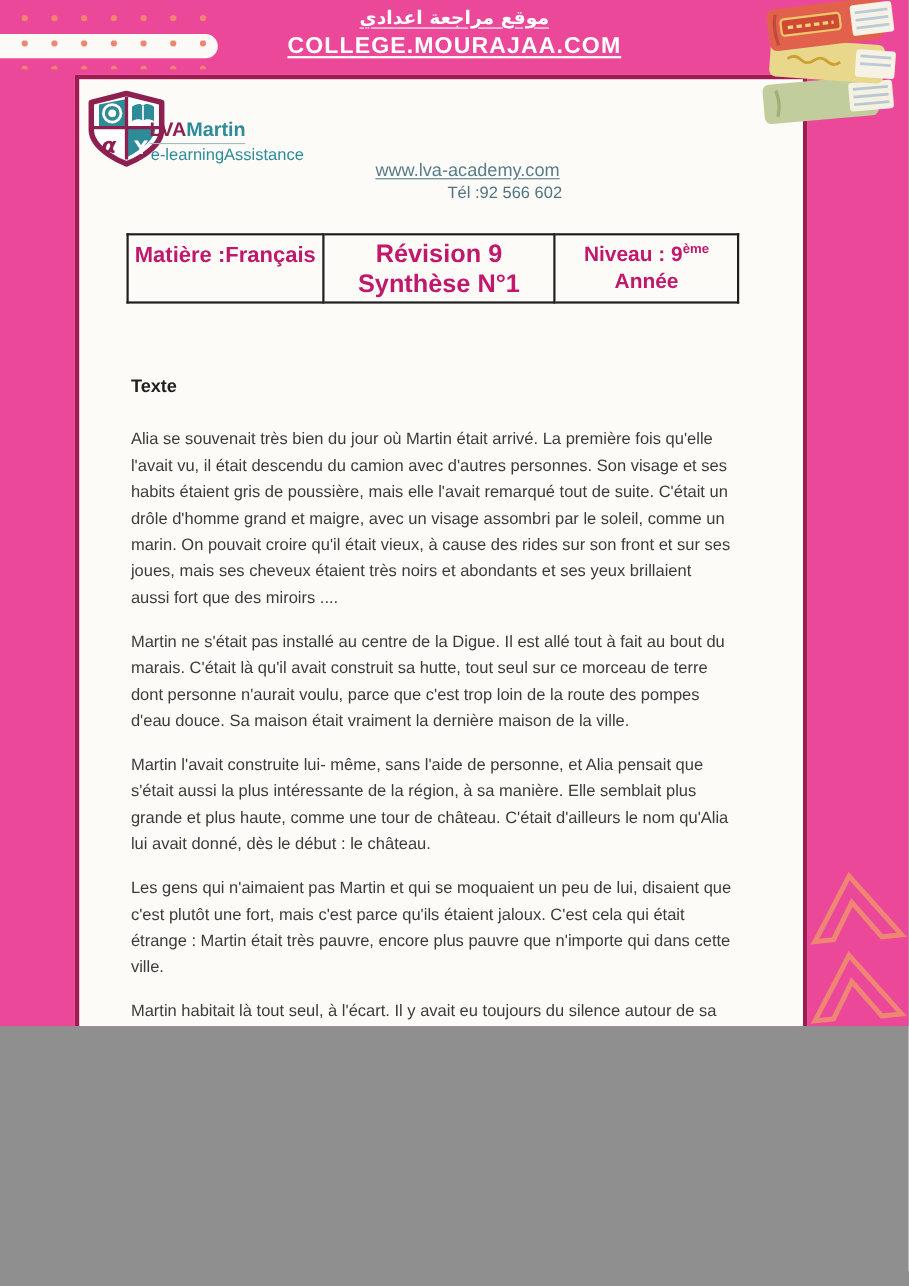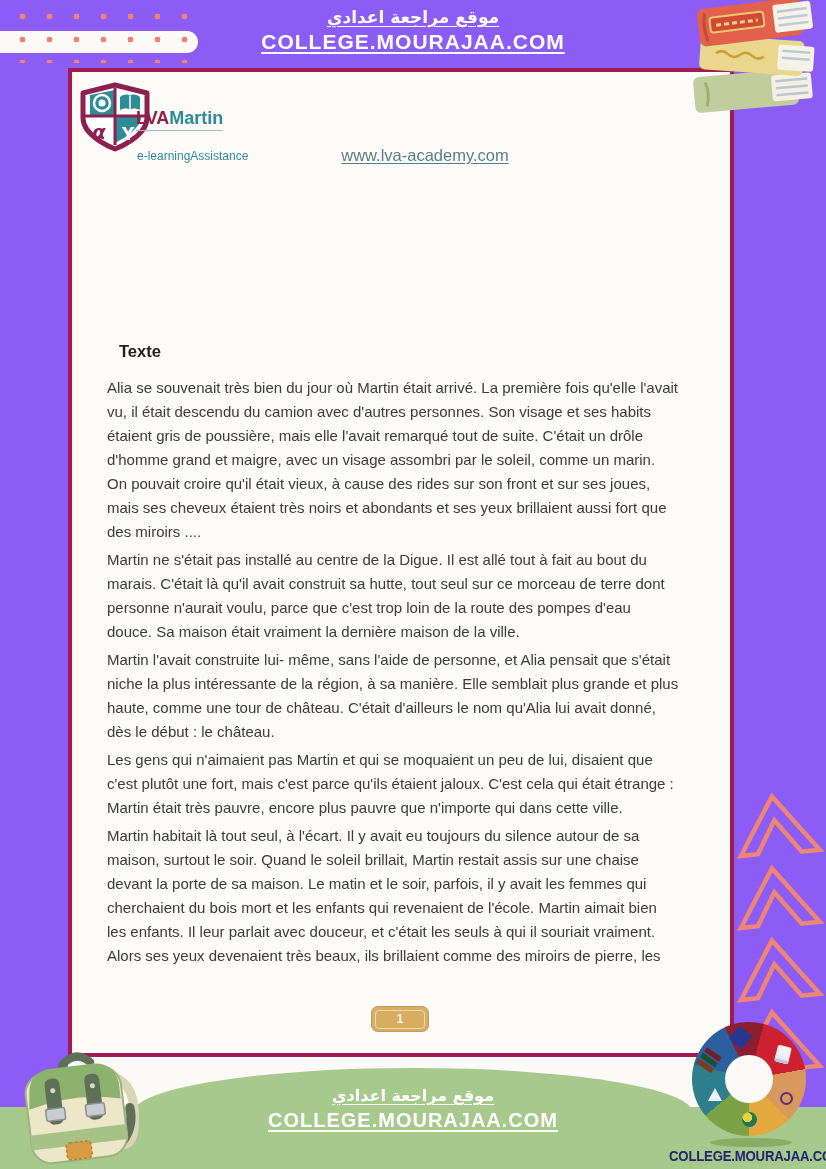--- a/index.html
+++ b/index.html
@@ -1,19 +1,19 @@
 <!DOCTYPE html>
 <html><head>
 <meta charset="utf-8">
 <style>
   * { margin:0; padding:0; box-sizing:border-box; }
   html,body { background:#8f8f8f; }
   #stage {
-    position:relative; width:826px; height:1169px; overflow:hidden;
-    background:#8b5cf6; font-family:"Liberation Sans", sans-serif;
+    position:relative; width:826px; height:933px; overflow:hidden;
+    background:#ec4899; font-family:"Liberation Sans", sans-serif;
     margin:0 auto;
   }
   .ar { font-family:"DejaVu Sans", sans-serif; direction:rtl; }
 
   
   .top-notch { position:absolute; left:0; top:31px; width:198px; height:22px;
     background:#fbfaf7; border-radius:0 11px 11px 0; }
   .dots { position:absolute; left:0; top:1px; width:208px; height:62px;
     background-image:radial-gradient(circle, #ef8470 2.8px, rgba(0,0,0,0) 3.1px);
     background-size:27px 23px; background-position:9px 4px; }
@@ -25,39 +25,39 @@
   
   .page { position:absolute; left:68px; top:68px; width:666px; height:989px;
     background:#fcfbf8; border:4px solid #a11a52; }
 
   .brand-row { position:absolute; left:6px; top:10px; width:300px; }
   .shield { position:absolute; left:0; top:0; }
   .brand-text { position:absolute; left:58px; top:26px; font-size:18px;
     border-bottom:1px solid #9fbcc4; padding-bottom:1px; }
   .brand-text .b1 { color:#8e2050; font-weight:bold;text-align:center; }
   .brand-text .b2 { color:#2e8c99; font-weight:bold; }
-  .tagline { position:absolute; left:59px; top:50px; font-size:12px; color:#2e8c99;margin-top:17px; }
+  .tagline { position:absolute; left:59px; top:50px; font-size:15px; color:#2e8c99; }
 
   .website { position:absolute; left:183px; top:74px; width:340px; text-align:center;
     font-size:16.5px; color:#5a7d8a; text-decoration:underline; text-underline-offset:2px; }
   .phone { position:absolute; left:183px; top:95px; width:256px; text-align:right;
     font-size:15px; color:#527381; }
 
   table.info { position:absolute; left:43px; top:140px; width:557px; height:64px;
     border-collapse:collapse; table-layout:fixed; }
   table.info td { border:2px solid #1f1f1f; color:#c2186b; text-align:center; }
   td.c-subject { width:32%; vertical-align:top; padding-top:7px; font-size:20px; font-weight:bold; }
   td.c-title { width:38%; vertical-align:middle; font-size:23px; font-weight:bold; line-height:1.18; }
   td.c-level { width:30%; vertical-align:middle; font-size:19px; font-weight:bold; line-height:1.3; }
   td.c-level sup { font-size:12px; }
 
   .texte-head { position:absolute; left:47px; top:270px; font-size:16.5px; font-weight:bold; color:#1f1f1f; }
   .bodytext { position:absolute; left:31px; top:300px; width:580px;
     font-size:15px; line-height:24px; color:#3b3b3b; }
-  .bodytext p { margin:4px; }
+  .bodytext p { margin:16px; }
 
   .page-badge { position:absolute; left:299px; top:934px; width:58px; height:26px;
     background:#d8ad62; border:1.5px solid #bf9a50; border-radius:7px;
     display:flex; align-items:center; justify-content:center; }
   .page-badge .inner { width:50px; height:19px; border:1.5px solid #ecdcae; border-radius:4px;
     display:flex; align-items:center; justify-content:center;
     color:#fdf6e0; font-size:12.5px; font-weight:bold; }
 
   
   .bottom-white { position:absolute; left:68px; top:1057px; width:666px; height:52px; background:#fbfaf7; }
@@ -154,28 +154,44 @@
         <line x1="37" y1="6" x2="37" y2="63" stroke="#8e2050" stroke-width="3"></line>
         <line x1="7" y1="34" x2="67" y2="34" stroke="#8e2050" stroke-width="3"></line>
       </svg>
       <div class="brand-text">
         <span class="b1">LVA</span><span class="b2">Martin</span>
       </div>
       <div class="tagline">e-learningAssistance</div>
     </div>
 
     <div class="website">www.lva-academy.com</div>
-
+    <div class="phone">Tél :92 566 602</div>
+
+    <table class="info">
+      <tbody>
+          <tr>
+        <td class="c-subject">Matière :Français</td>
+        <td class="c-title">
+          <div>Révision 9</div>
+          <div>Synthèse N°1</div>
+        </td>
+        <td class="c-level">
+          <div><span>Niveau : 9</span><sup>ème</sup></div>
+          <div>Année</div>
+        </td>
+      </tr>
+    </tbody>
+      </table>
 
     <div class="texte-head">Texte</div>
 
     <div class="bodytext">
       <p>Alia se souvenait très bien du jour où Martin était arrivé. La première fois qu'elle l'avait vu, il était descendu du camion avec d'autres personnes. Son visage et ses habits étaient gris de poussière, mais elle l'avait remarqué tout de suite. C'était un drôle d'homme grand et maigre, avec un visage assombri par le soleil, comme un marin. On pouvait croire qu'il était vieux, à cause des rides sur son front et sur ses joues, mais ses cheveux étaient très noirs et abondants et ses yeux brillaient aussi fort que des miroirs ....</p>
       <p>Martin ne s'était pas installé au centre de la Digue. Il est allé tout à fait au bout du marais. C'était là qu'il avait construit sa hutte, tout seul sur ce morceau de terre dont personne n'aurait voulu, parce que c'est trop loin de la route des pompes d'eau douce. Sa maison était vraiment la dernière maison de la ville.</p>
-      <p>Martin l'avait construite lui- même, sans l'aide de personne, et Alia pensait que s'était niche la plus intéressante de la région, à sa manière. Elle semblait plus grande et plus haute, comme une tour de château. C'était d'ailleurs le nom qu'Alia lui avait donné, dès le début : le château.</p>
+      <p>Martin l'avait construite lui- même, sans l'aide de personne, et Alia pensait que s'était aussi la plus intéressante de la région, à sa manière. Elle semblait plus grande et plus haute, comme une tour de château. C'était d'ailleurs le nom qu'Alia lui avait donné, dès le début : le château.</p>
       <p>Les gens qui n'aimaient pas Martin et qui se moquaient un peu de lui, disaient que c'est plutôt une fort, mais c'est parce qu'ils étaient jaloux. C'est cela qui était étrange : Martin était très pauvre, encore plus pauvre que n'importe qui dans cette ville.</p>
       <p>Martin habitait là tout seul, à l'écart. Il y avait eu toujours du silence autour de sa maison, surtout le soir. Quand le soleil brillait, Martin restait assis sur une chaise devant la porte de sa maison. Le matin et le soir, parfois, il y avait les femmes qui cherchaient du bois mort et les enfants qui revenaient de l'école. Martin aimait bien les enfants. Il leur parlait avec douceur, et c'était les seuls à qui il souriait vraiment. Alors ses yeux devenaient très beaux, ils brillaient comme des miroirs de pierre, les</p>
     </div>
 
     <div class="page-badge">
       <div class="inner">1</div>
     </div>
   </div>
 
   <svg class="chevron" style="top:786px" viewBox="0 0 100 80">

